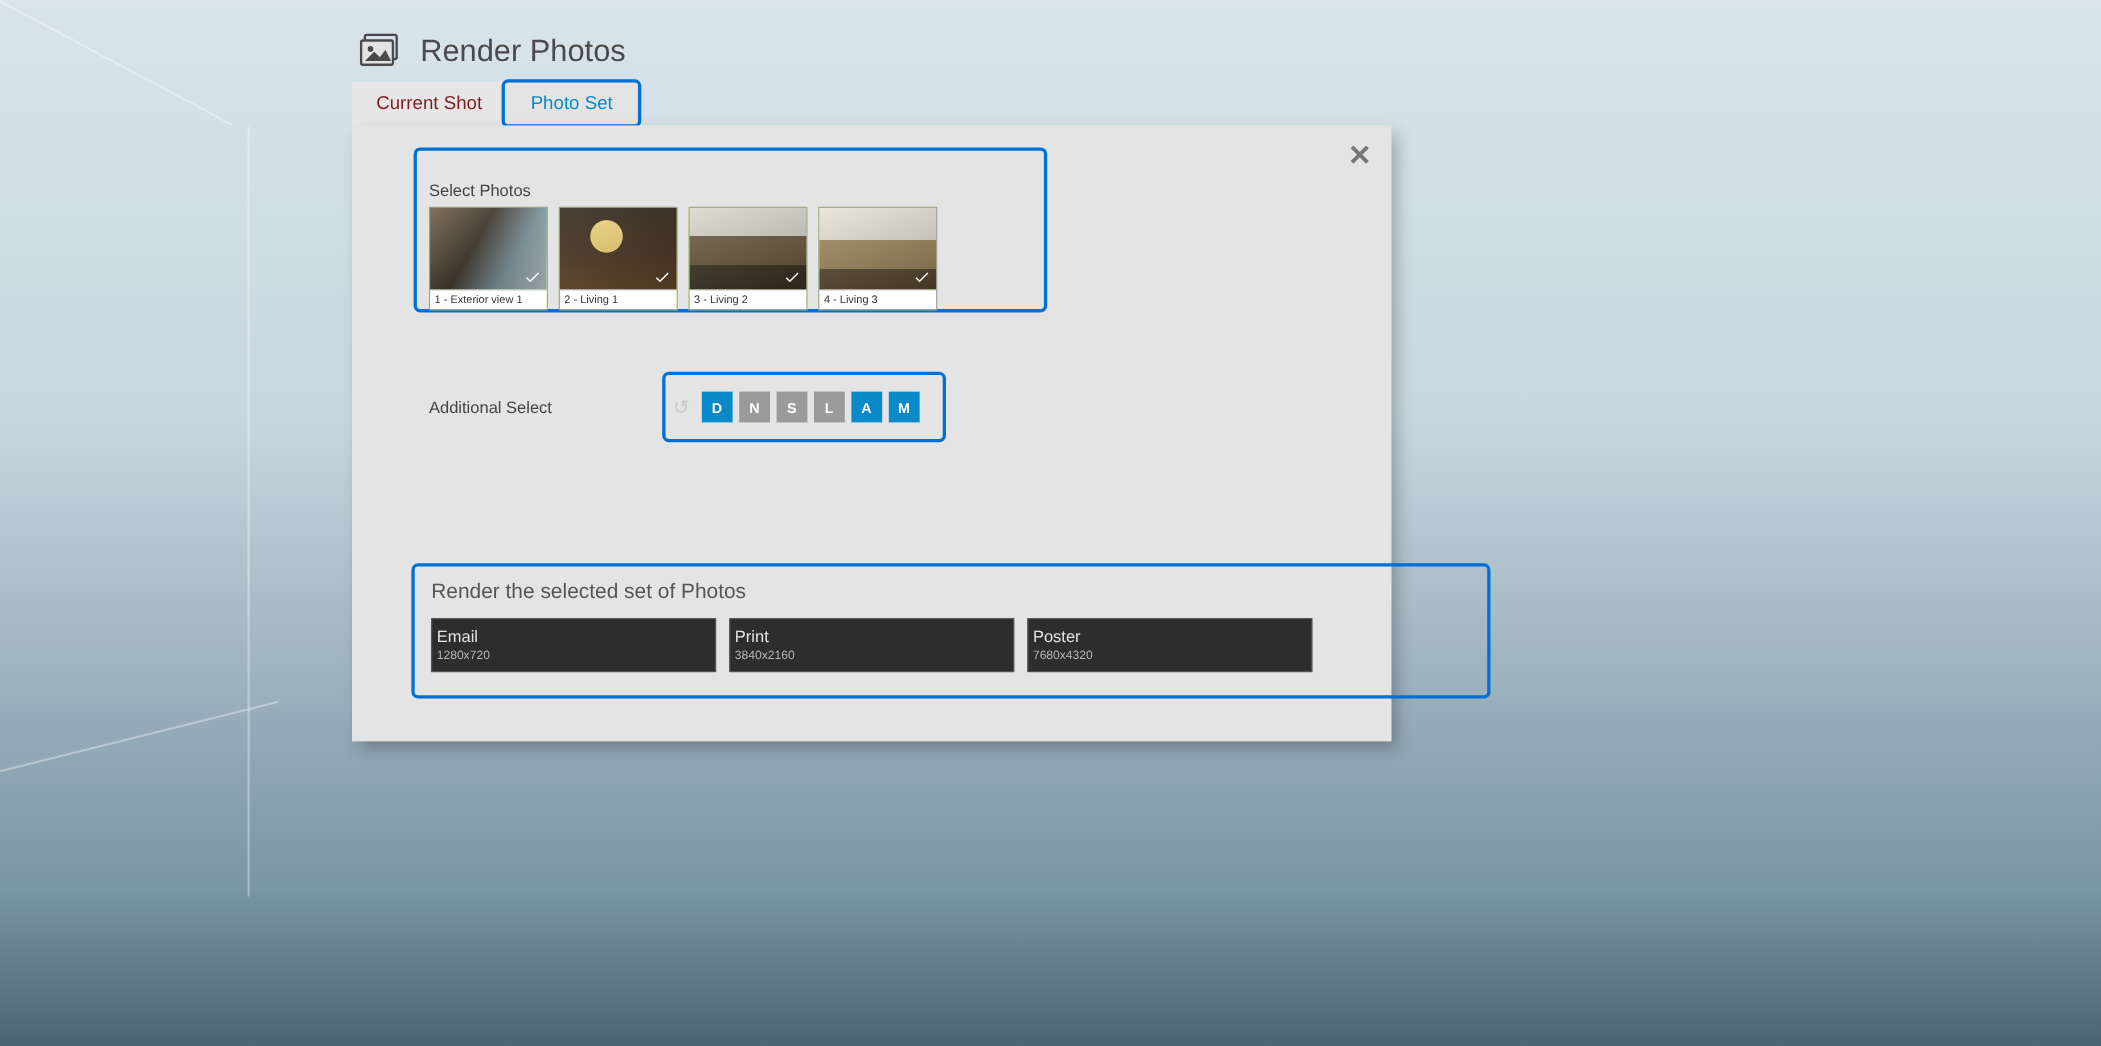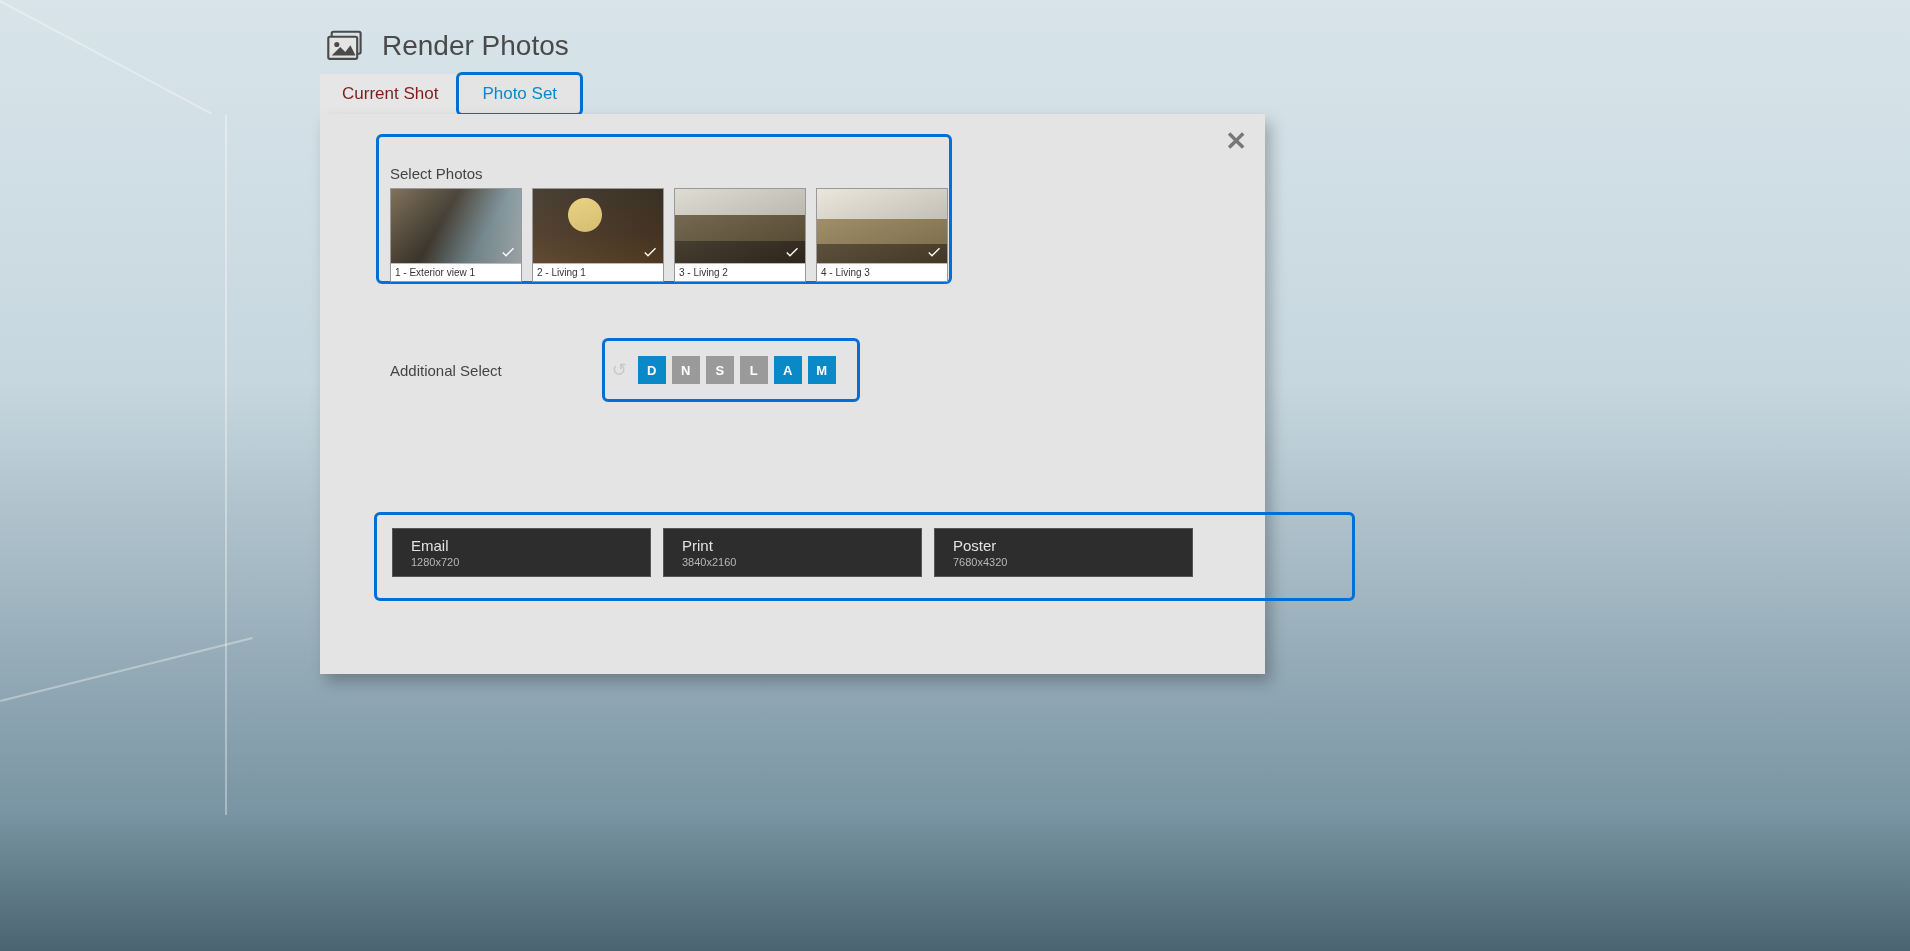--- a/index.html
+++ b/index.html
@@ -93,21 +93,21 @@
 
   .select-photos-box {
     position: relative;
     padding: 27px 10px 12px 10px;
   }
   .thumbs {
     display: flex;
     gap: 10px;
   }
   .thumb {
-    width: 132px;
+    width: 108px;
     border: 1px solid #999;
     background: #bef264;
     position: relative;
     cursor: pointer;
   }
   .thumb-img {
     width: 100%;
     height: 74px;
     position: relative;
     overflow: hidden;
@@ -183,21 +183,21 @@
   }
   .render-buttons{
     display:flex;
     gap:12px;
   }
   .rbtn{
     flex:1;
     background:#2d2d2d;
     border:1px solid #555;
     color:#d9d9d9;
-    padding:8px 14px 8px 18px;
+    padding:8px 14px 8px 4px;
     cursor:pointer;
     text-align:left;
   }
   .rbtn .lbl{ font-size:15px; color:#e3e3e3; display:block; }
   .rbtn .res{ font-size:11px; color:#b6b6b6; display:block; margin-top:2px; }
 
 </style>
 </head>
 <body>
 
@@ -282,20 +282,21 @@
         <div class="chip">N</div>
         <div class="chip">S</div>
         <div class="chip">L</div>
         <div class="chip on">A</div>
         <div class="chip on">M</div>
       </div>
     </div>
 
     <div class="render-section">
       <span class="hl" style="left:-6px;top:-6px;right:-150px;bottom:-6px"></span>
+      <div class="render-title">Render the selected set of Photos</div>
       <div class="render-buttons">
         <div class="rbtn">
           <span class="lbl">Email</span>
           <span class="res">1280x720</span>
         </div>
         <div class="rbtn">
           <span class="lbl">Print</span>
           <span class="res">3840x2160</span>
         </div>
         <div class="rbtn">

